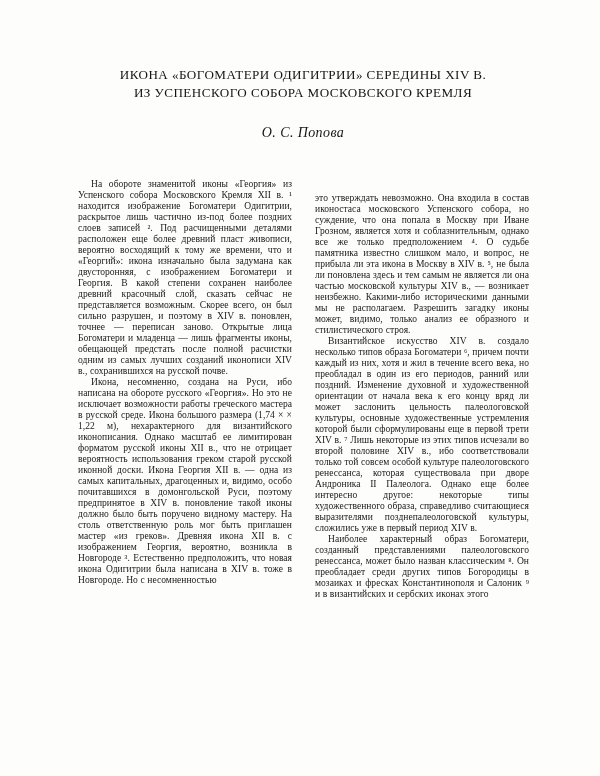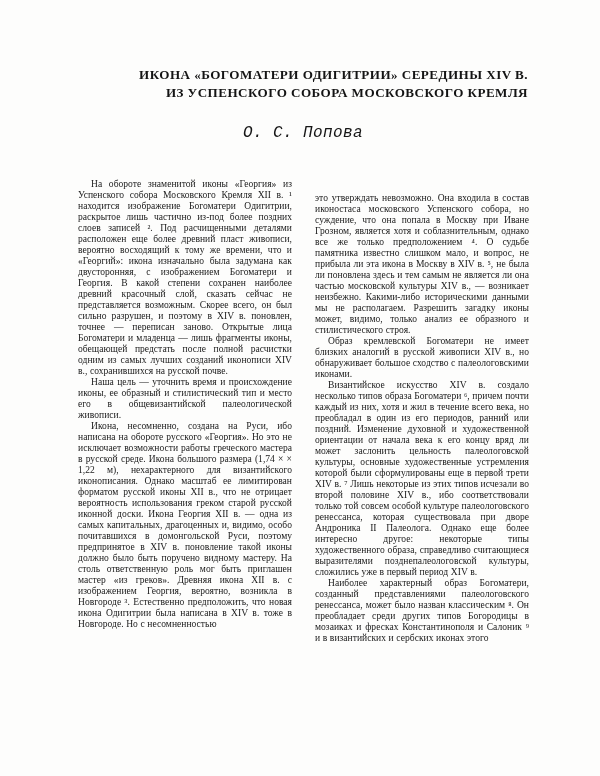--- a/index.html
+++ b/index.html
@@ -31,39 +31,38 @@
     padding-top: 66px;
     padding-left: 78px;
     padding-right: 72px;
     text-align: center;
   }
   .doc-title {
     font-family: "Liberation Serif", "DejaVu Serif", serif;
     font-size: 13.1px;
     line-height: 17.5px;
     letter-spacing: 0.45px;
-    font-weight: 700;
+    font-weight: 400;
     color: #141414;
     margin: 0;
     text-transform: uppercase;
     white-space: pre-line;
-    text-align: right;
   }
   .byline-wrap {
     text-align: center;
     margin-top: 22px;
     padding-left: 78px;
     padding-right: 72px;
   }
   .byline {
     font-style: italic;
-    font-size: 16px;
+    font-size: 14px;
     letter-spacing: 0.4px;
     color: #161616;
-    font-family: Liberation Mono, monospace;
+    font-family: Liberation Serif, serif;
   }
 
   
   .columns {
     position: absolute;
     top: 178px;
     left: 78px;
     width: 452px;
     display: flex;
     gap: 23px;
@@ -104,26 +103,24 @@
   </div>
 
   <div class="byline-wrap">
     <span class="byline">О. С. Попова</span>
   </div>
 
   <div class="columns">
 
     <div class="col">
       <p class="para">На обороте знаменитой иконы «Георгия» из Успенского собора Московского Кремля XII в. ¹ находится изображение Богоматери Одигитрии, раскрытое лишь частично из-под более поздних слоев записей ². Под расчищенными деталями расположен еще более древний пласт живописи, вероятно восходящий к тому же времени, что и «Георгий»: икона изначально была задумана как двусторонняя, с изображением Богоматери и Георгия. В какой степени сохранен наиболее древний красочный слой, сказать сейчас не представляется возможным. Скорее всего, он был сильно разрушен, и поэтому в XIV в. поновлен, точнее — переписан заново. Открытые лица Богоматери и младенца — лишь фрагменты иконы, обещающей предстать после полной расчистки одним из самых лучших созданий иконописи XIV в., сохранившихся на русской почве.</p>
-      <p class="para">Наша цель — уточнить время и происхождение иконы, ее образный и стилистический тип и место его в общевизантийской палеологической живописи.</p>
       <p class="para">Икона, несомненно, создана на Руси, ибо написана на обороте русского «Георгия». Но это не исключает возможности работы греческого мастера в русской среде. Икона большого размера (1,74 × × 1,22 м), нехарактерного для византийского иконописания. Однако масштаб ее лимитирован форматом русской иконы XII в., что не отрицает вероятность использования греком старой русской иконной доски. Икона Георгия XII в. — одна из самых капитальных, драгоценных и, видимо, особо почитавшихся в домонгольской Руси, поэтому предпринятое в XIV в. поновление такой иконы должно было быть поручено видному мастеру. На столь ответственную роль мог быть приглашен мастер «из греков». Древняя икона XII в. с изображением Георгия, вероятно, возникла в Новгороде ³. Естественно предположить, что новая икона Одигитрии была написана в XIV в. тоже в Новгороде. Но с несомненностью</p>
     </div>
 
     <div class="col">
       <p class="para cont">это утверждать невозможно. Она входила в состав иконостаса московского Успенского собора, но суждение, что она попала в Москву при Иване Грозном, является хотя и соблазнительным, однако все же только предположением ⁴. О судьбе памятника известно слишком мало, и вопрос, не прибыла ли эта икона в Москву в XIV в. ⁵, не была ли поновлена здесь и тем самым не является ли она частью московской культуры XIV в., — возникает неизбежно. Какими-либо историческими данными мы не располагаем. Разрешить загадку иконы может, видимо, только анализ ее образного и стилистического строя.</p>
-      <p class="para">Образ кремлевской Богоматери не имеет близких аналогий в русской живописи XIV в., но обнаруживает большое сходство с палеологовскими иконами.</p>
       <p class="para">Византийское искусство XIV в. создало несколько типов образа Богоматери ⁶, причем почти каждый из них, хотя и жил в течение всего века, но преобладал в один из его периодов, ранний или поздний. Изменение духовной и художественной ориентации от начала века к его концу вряд ли может заслонить цельность палеологовской культуры, основные художественные устремления которой были сформулированы еще в первой трети XIV в. ⁷ Лишь некоторые из этих типов исчезали во второй половине XIV в., ибо соответствовали только той совсем особой культуре палеологовского ренессанса, которая существовала при дворе Андроника II Палеолога. Однако еще более интересно другое: некоторые типы художественного образа, справедливо считающиеся выразителями позднепалеологовской культуры, сложились уже в первый период XIV в.</p>
       <p class="para">Наиболее характерный образ Богоматери, созданный представлениями палеологовского ренессанса, может было назван классическим ⁸. Он преобладает среди других типов Богородицы в мозаиках и фресках Константинополя и Салоник ⁹ и в византийских и сербских иконах этого</p>
     </div>
 
   </div>
 
 </div>
 
 </body></html>

